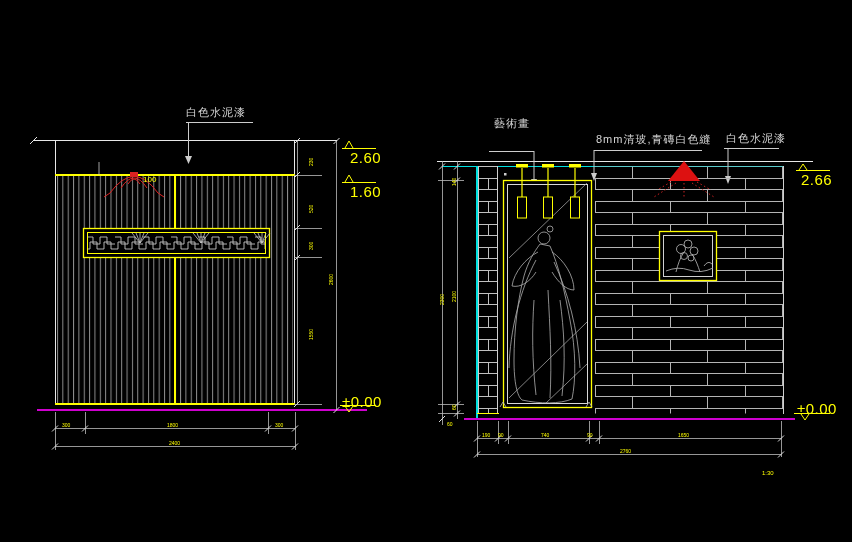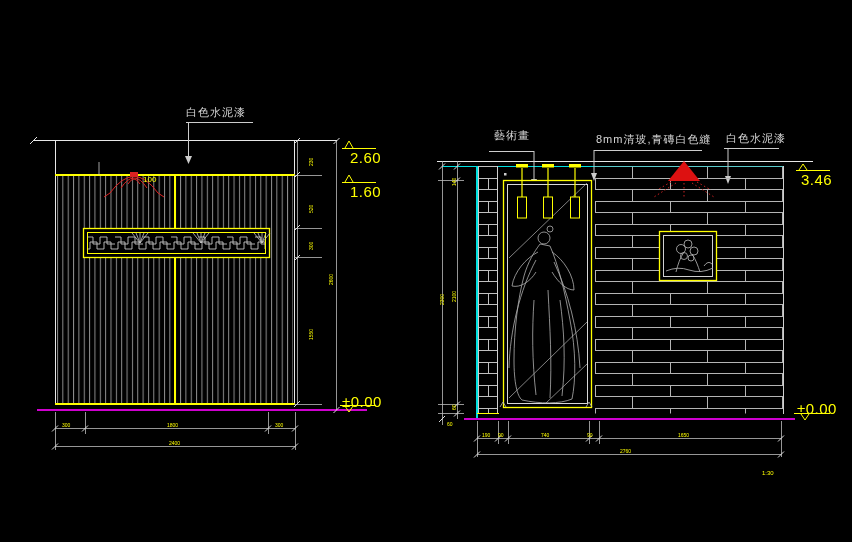--- a/index.html
+++ b/index.html
@@ -289,24 +289,24 @@
 <div class="t d5" style="left:62px;top:423px">300</div>
 <div class="t d5" style="left:167px;top:423px">1800</div>
 <div class="t d5" style="left:275px;top:423px">300</div>
 <div class="t d5" style="left:169px;top:441px">2400</div>
 <div class="t d5v" style="left:309px;top:166px">230</div>
 <div class="t d5v" style="left:309px;top:213px">520</div>
 <div class="t d5v" style="left:309px;top:250px">300</div>
 <div class="t d5v" style="left:309px;top:340px">1550</div>
 <div class="t d5v" style="left:329px;top:285px">2600</div>
 
-<div class="t lbl" style="left:494px;top:130px">藝術畫</div>
+<div class="t lbl" style="left:494px;top:118px">藝術畫</div>
 <div class="t lbl" style="left:596px;top:134px">8mm清玻,青磚白色縫</div>
 <div class="t lbl" style="left:726px;top:133px">白色水泥漆</div>
-<div class="t lvl" style="left:801px;top:172px">3.46</div>
+<div class="t lvl" style="left:801px;top:172px">2.66</div>
 <div class="t lvl" style="left:797px;top:401px">±0.00</div>
 <div class="t d5" style="left:482px;top:433px">190</div>
 <div class="t d5" style="left:498px;top:433px">90</div>
 <div class="t d5" style="left:541px;top:433px">740</div>
 <div class="t d5" style="left:587px;top:433px">90</div>
 <div class="t d5" style="left:678px;top:433px">1650</div>
 <div class="t d5" style="left:620px;top:449px">2760</div>
 <div class="t d5v" style="left:452px;top:186px">140</div>
 <div class="t d5v" style="left:452px;top:302px">2100</div>
 <div class="t d5v" style="left:452px;top:410px">60</div>

